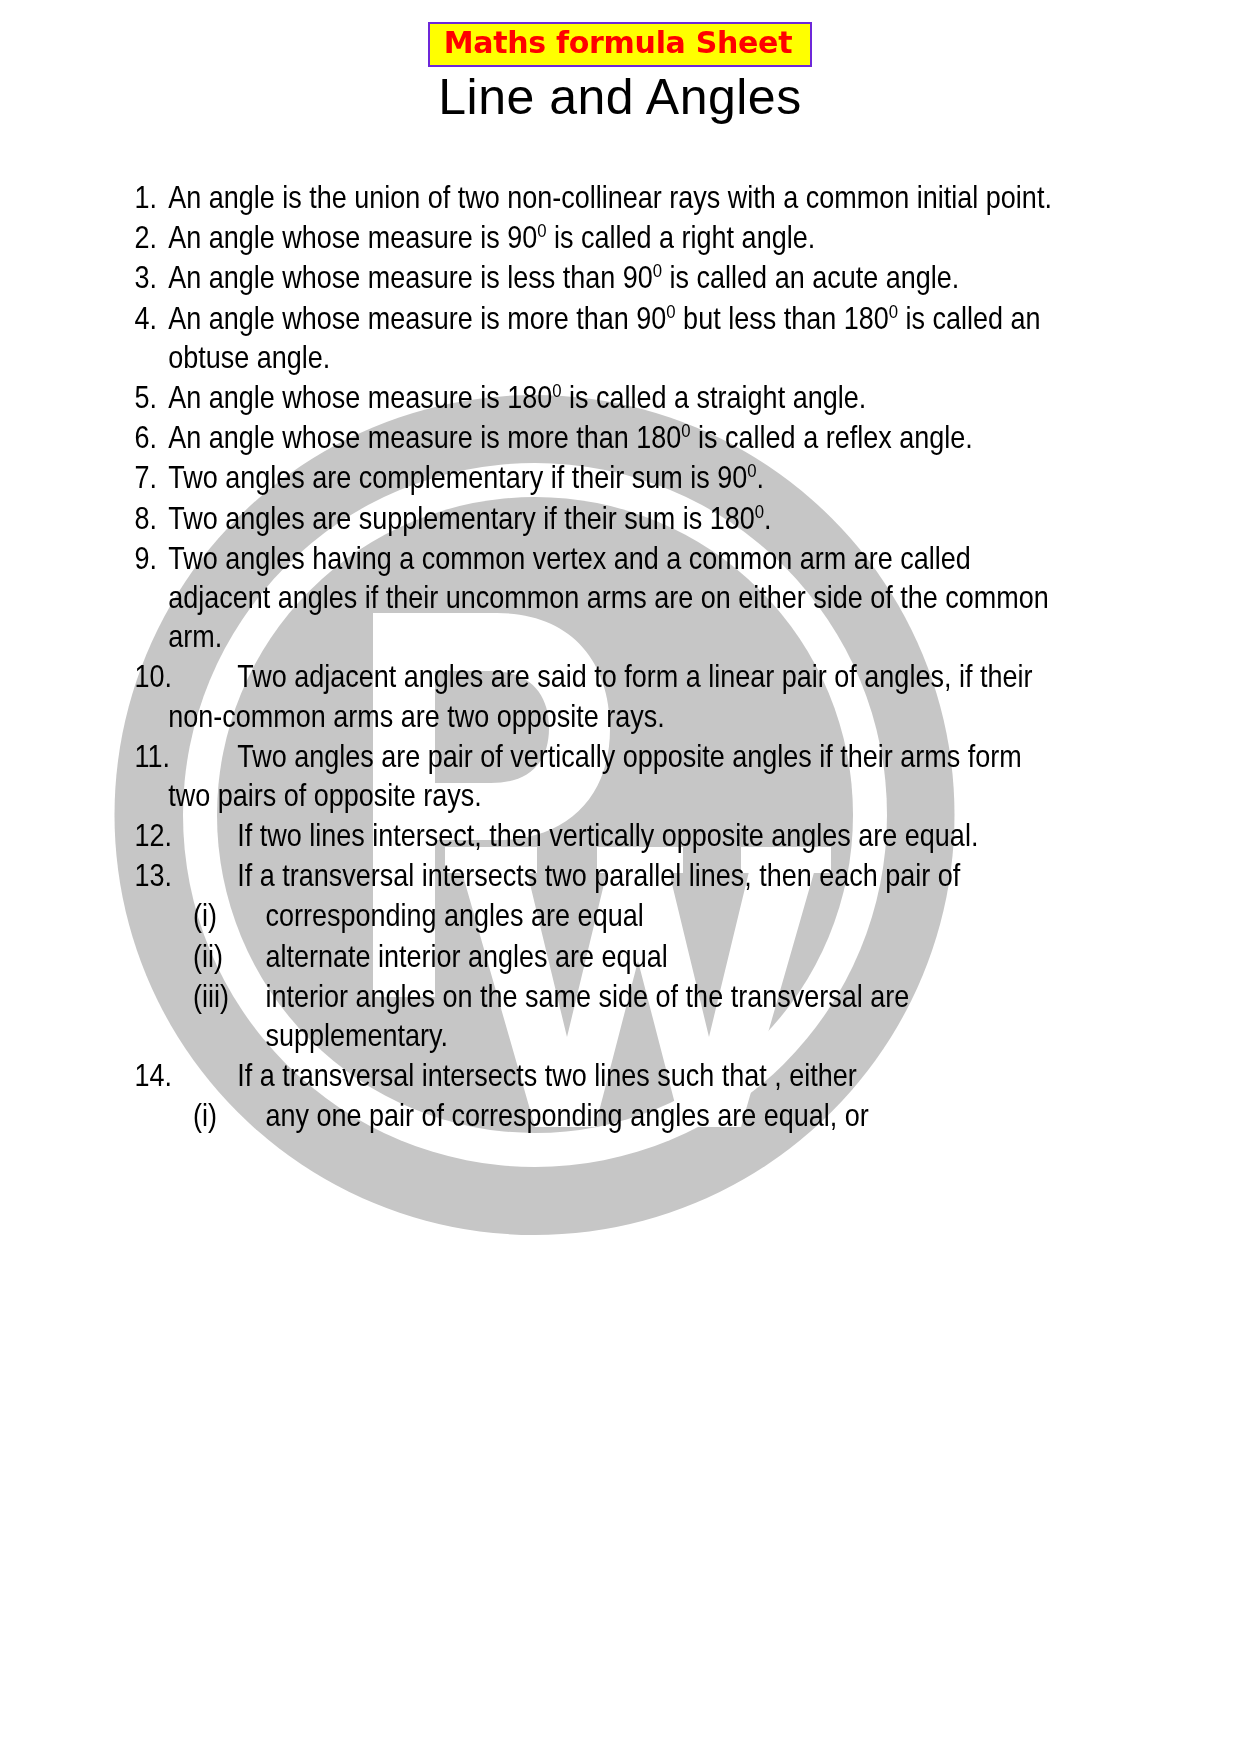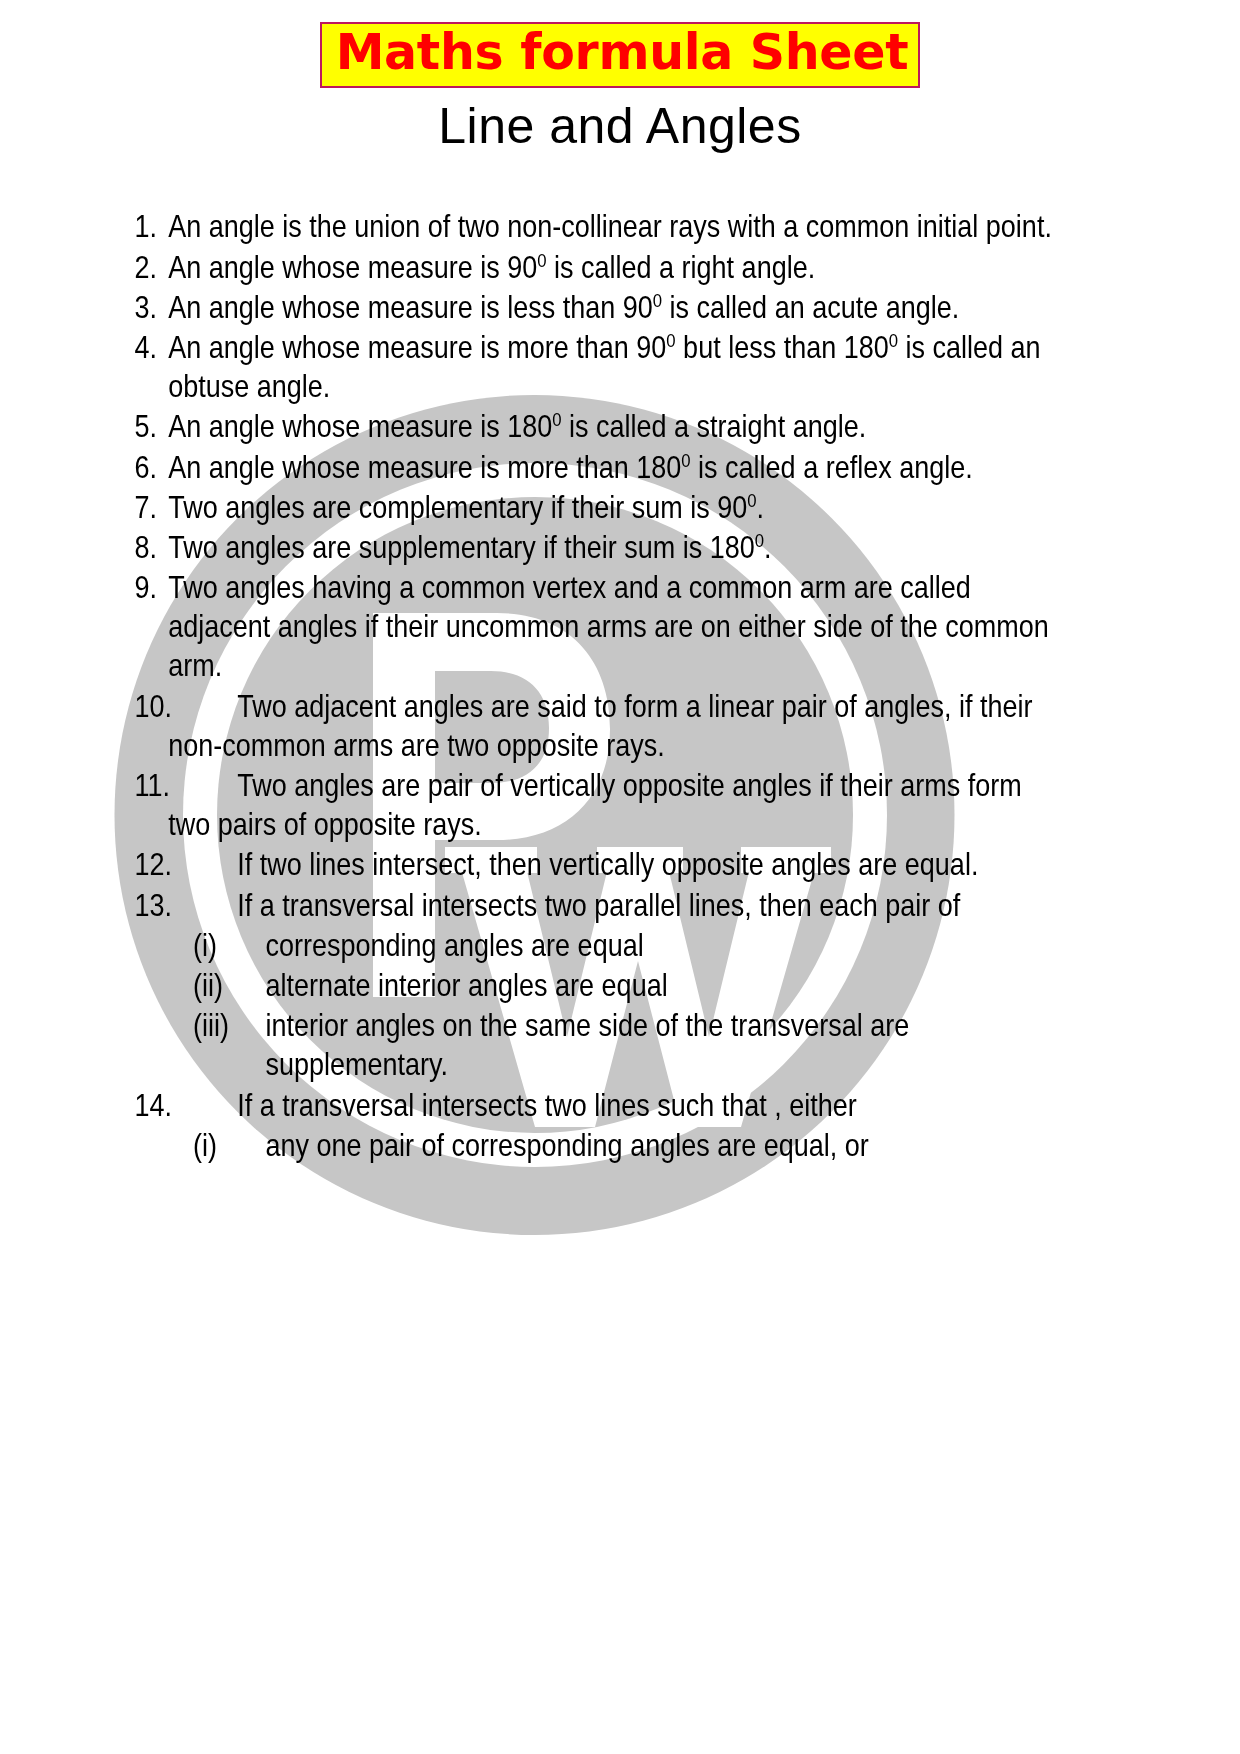--- a/index.html
+++ b/index.html
@@ -47,36 +47,36 @@
 
   
   .title-wrap {
     text-align: center;
     padding-top: 22px;
   }
   .doc-title {
     display: inline-block;
     background: #ffff00;
     color: #ff0000;
-    border: 2px solid #be185d;
+    border: 2px solid #6d28d9;
     font-family: "DejaVu Sans", sans-serif;
     font-weight: bold;
-    font-size: 49px;
+    font-size: 30px;
     line-height: 1.12;
-    padding: 2px 10px 5px 14px;
+    padding: 2px 18px 5px 14px;
     letter-spacing: -0.3px;
     white-space: nowrap;
   }
   .doc-subtitle {
     text-align: center;
     font-family: "Liberation Sans", sans-serif;
     font-weight: normal;
     font-size: 50px;
     color: #000000;
-    margin-top: 10px;
+    margin-top: 2px;
     line-height: 1.15;
     letter-spacing: 0.5px;
   }
 
   
   .list {
     margin: 52px 0 0 0;
     padding: 0;
     width: 1240px;
   }

